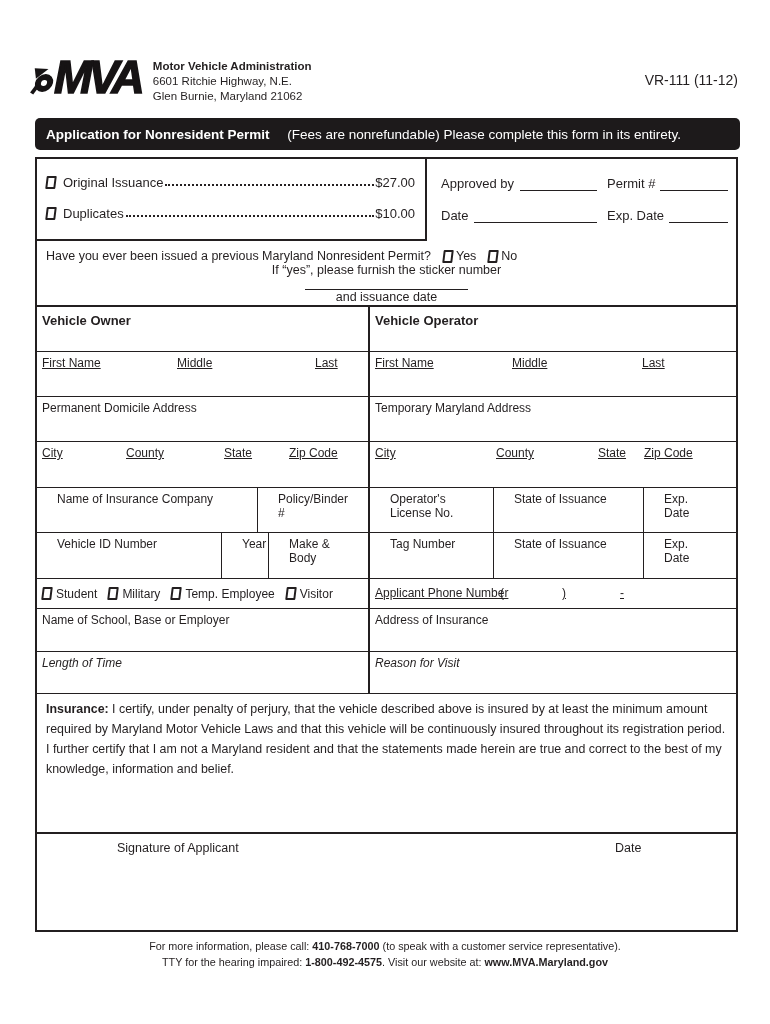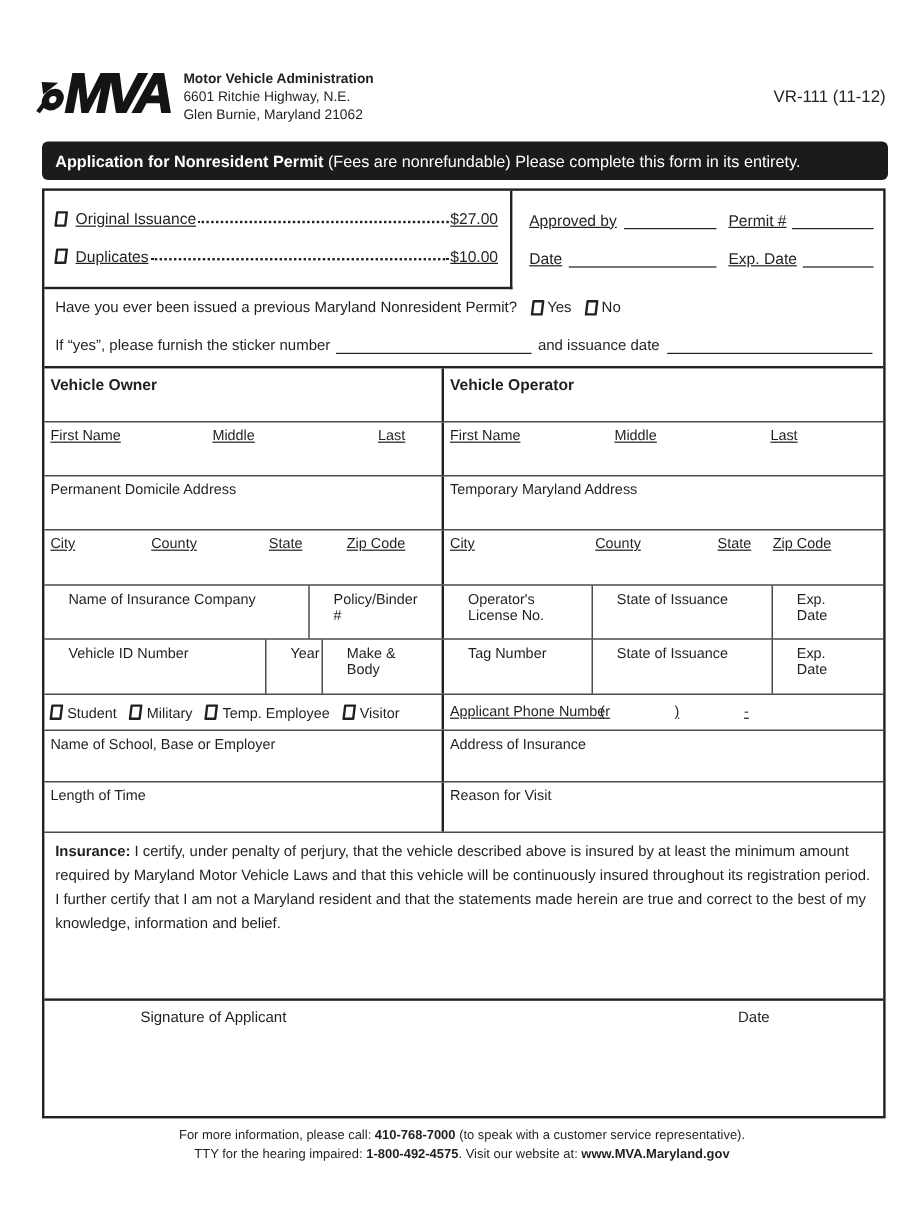--- a/index.html
+++ b/index.html
@@ -24,60 +24,60 @@
   .logo-o::after { content:""; position:absolute; bottom:-8px; left:-7px; width:4px; height:9px; background:#161314; transform: rotate(28deg); }
   .logo-text { font-size: 46px; font-weight: bold; font-style: italic; letter-spacing: -4px;
             line-height: 0.85; color:#161314; -webkit-text-stroke: 1.5px #161314; padding-right: 6px; }
   .org-block { margin-left: 6px; font-size: 11.5px; line-height: 1.3; padding-top: 3px; }
   .org-name { font-weight: bold; }
   .form-code { margin-left: auto; font-size: 14px; padding-top: 16px; }
 
   
   .title-bar { position: absolute; top: 118px; left: 35px; width: 705px; height: 32px;
             background: #1d1a1b; border-radius: 5px; color: #fff; display: flex; align-items: center;
-            padding: 0 11px; font-size: 13.5px; white-space: pre-wrap; }
+            padding: 0 11px; font-size: 13.5px; white-space: pre-wrap; gap: 14px; }
   .title-bold { font-weight: bold; }
 
   
   .formbox { position: absolute; top: 157px; left: 35px; width: 703px; height: 775px;
             border: 2px solid #231f20; font-size: 12px; background: #fff; }
 
   .cbx { display: inline-block; width: 10px; height: 13px; border: 2px solid #231f20; border-radius: 1px;
             transform: skewX(-7deg); flex: none; }
 
   .fline { border-bottom: 1.5px solid #231f20; height: 13px; align-self: flex-end; }
 
   
-  .sec-a { height: 82px; display: flex; text-decoration: underline; }
+  .sec-a { height: 82px; display: flex; }
   .fee-box { width: 390px; height: 82px; border-right: 2px solid #231f20; border-bottom: 2px solid #231f20;
             padding: 8px 10px 10px 9px; display: flex; flex-direction: column; justify-content: space-around; font-size: 13px; }
   .fee-row { display: flex; align-items: center; }
   .fee-row .cbx { margin-right: 7px; }
   .leader { flex: 1; border-bottom: 2px dotted #231f20; margin: 0 1px 3px 2px; height: 10px; }
   .appr { flex: 1; padding: 8px 8px 10px 14px; display: flex; flex-direction: column; justify-content: space-around; font-size: 13px; }
   .appr-row { display: flex; align-items: baseline; }
   .appr-c1 { width: 166px; display: flex; align-items: baseline; }
   .appr-c1 .fline { flex: 1; margin: 0 10px 0 6px; }
   .appr-c2 { flex: 1; display: flex; align-items: baseline; }
   .appr-c2 .fline { flex: 1; margin-left: 5px; }
 
   
   .sec-b { height: 66px; border-bottom: 2px solid #231f20; padding: 8px 9px 10px 9px;
             display: flex; flex-direction: column; justify-content: space-between; font-size: 12.5px; }
   .q-row { display: flex; align-items: center; }
   .q-row .cbx { margin: 0 3px 0 12px; }
-  .s-row { display: flex; align-items: flex-end; }
+  .s-row { display: flex; align-items: center; flex-direction: column; }
   .s-row .mid-line { width: 163px; border-bottom: 1.5px solid #231f20; height: 13px; margin: 0 5px; }
   .s-row .end-line { flex: 1; border-bottom: 1.5px solid #231f20; height: 13px; margin-left: 6px; }
 
   
   .trow { display: flex; border-bottom: 1.5px solid #231f20; }
   .lcol { width: 333px; border-right: 2px solid #231f20; position: relative; }
   .rcol { flex: 1; position: relative; }
-  .h45 { height: 45px; } .h46 { height: 46px; } .h30 { height: 30px; } .h43 { height: 43px; } .h42 { height: 42px; }
+  .h45 { height: 45px; } .h46 { height: 46px; } .h30 { height: 30px; } .h43 { height: 43px; } .h42 { height: 42px; font-style: italic; }
   .cell-pad { padding: 4px 5px; }
   .hdr { font-size: 13px; font-weight: bold; padding: 6px 5px; }
   .pos { position: absolute; top: 4px; text-decoration: underline; }
   .split { display: flex; height: 100%; }
   .sc { border-right: 1.5px solid #231f20; padding: 4px 20px; }
   .sc:last-child { border-right: 0; }
   .chk-row { display: flex; align-items: center; height: 100%; padding-left: 5px; }
   .chk-row .cbx { margin-right: 4px; }
   .chk-row .chk-label { margin-right: 11px; }
 

